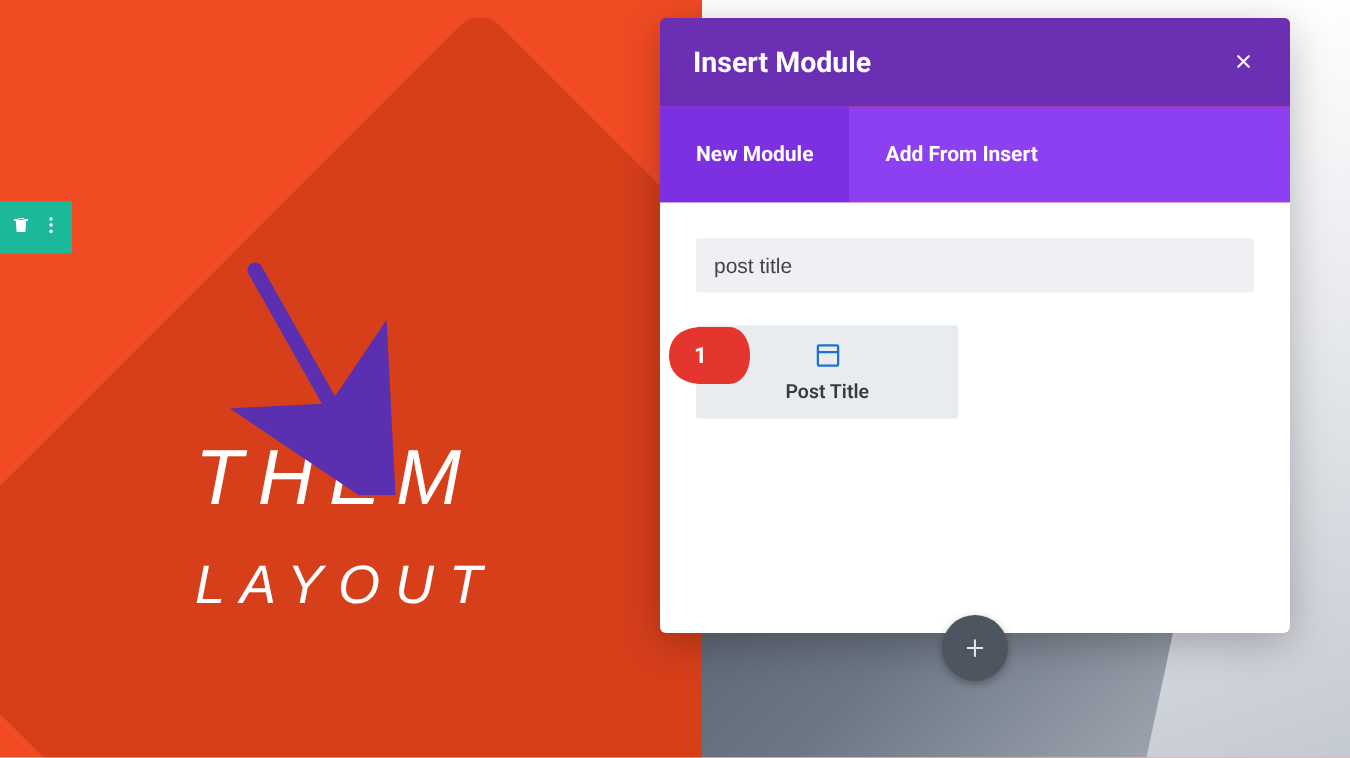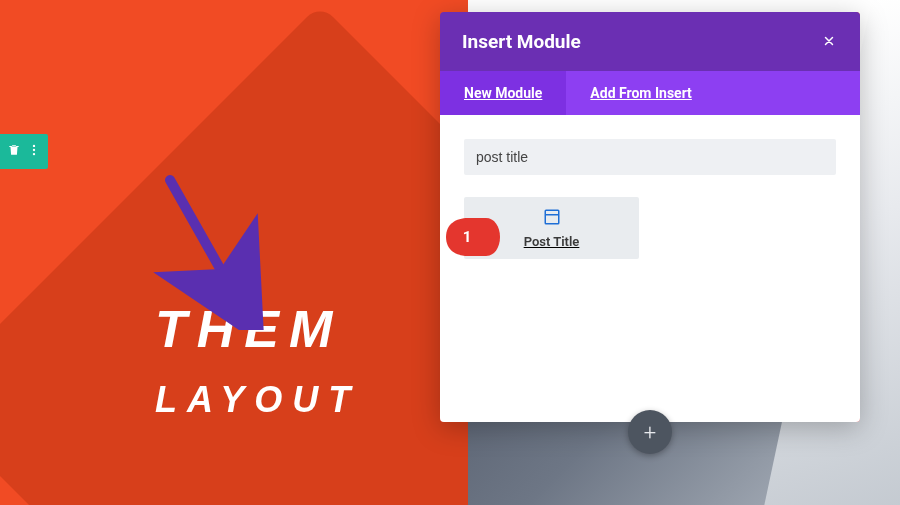--- a/index.html
+++ b/index.html
@@ -24,28 +24,27 @@
     position: absolute;
     left: 40px; top: 120px;
     width: 560px; height: 560px;
     background: #d73f1b;
     transform: rotate(45deg);
     border-radius: 18px;
   }
   .hero-text {
     position: absolute;
     left: 130px;
-    top: 298px;
+    top: 288px;
     font-family: "Arial Black", Arial, sans-serif;
     font-style: italic;
-    font-weight: 700;
+    font-weight: 400;
     color: #ffffff;
     letter-spacing: 10px;
     line-height: 1.2;
-    margin-left: 25px;
   }
   .hero-text .line1 { font-size: 52px; }
   .hero-text .line2 { font-size: 36px; margin-top: 18px; }
 
   
   .hero-right {
     position: absolute;
     left: 468px; top: 0;
     width: 432px; height: 505px;
     background: linear-gradient(135deg,#3a4150 0%,#6d7685 60%,#b5bcc5  100%);
@@ -125,33 +124,31 @@
   .modal-header .close svg{width:14px;height:14px;fill:#fff;}
 
   .modal-tabs {
     background:#8d3ff2;
     display:flex;
     color:#fff;
     font-size:14px;
     font-weight:700;
   }
   .modal-tabs .tab {
-    padding:14px 24px;
-    cursor:pointer;
-    text-decoration:underline;
+    padding:24px 24px;
+    cursor:pointer;
   }
   .modal-tabs .tab.active {
     background:#7d30e2;
   }
 
   .modal-body {
     flex:1;
     padding:24px 24px 10px;
     background:#fff;
-    text-decoration:underline;
   }
   .search-row input {
     width:100%;
     border:none;
     background:#eef0f3;
     padding:10px 12px;
     font-size:14px;
     color:#444;
     border-radius:2px;
     outline:none;

